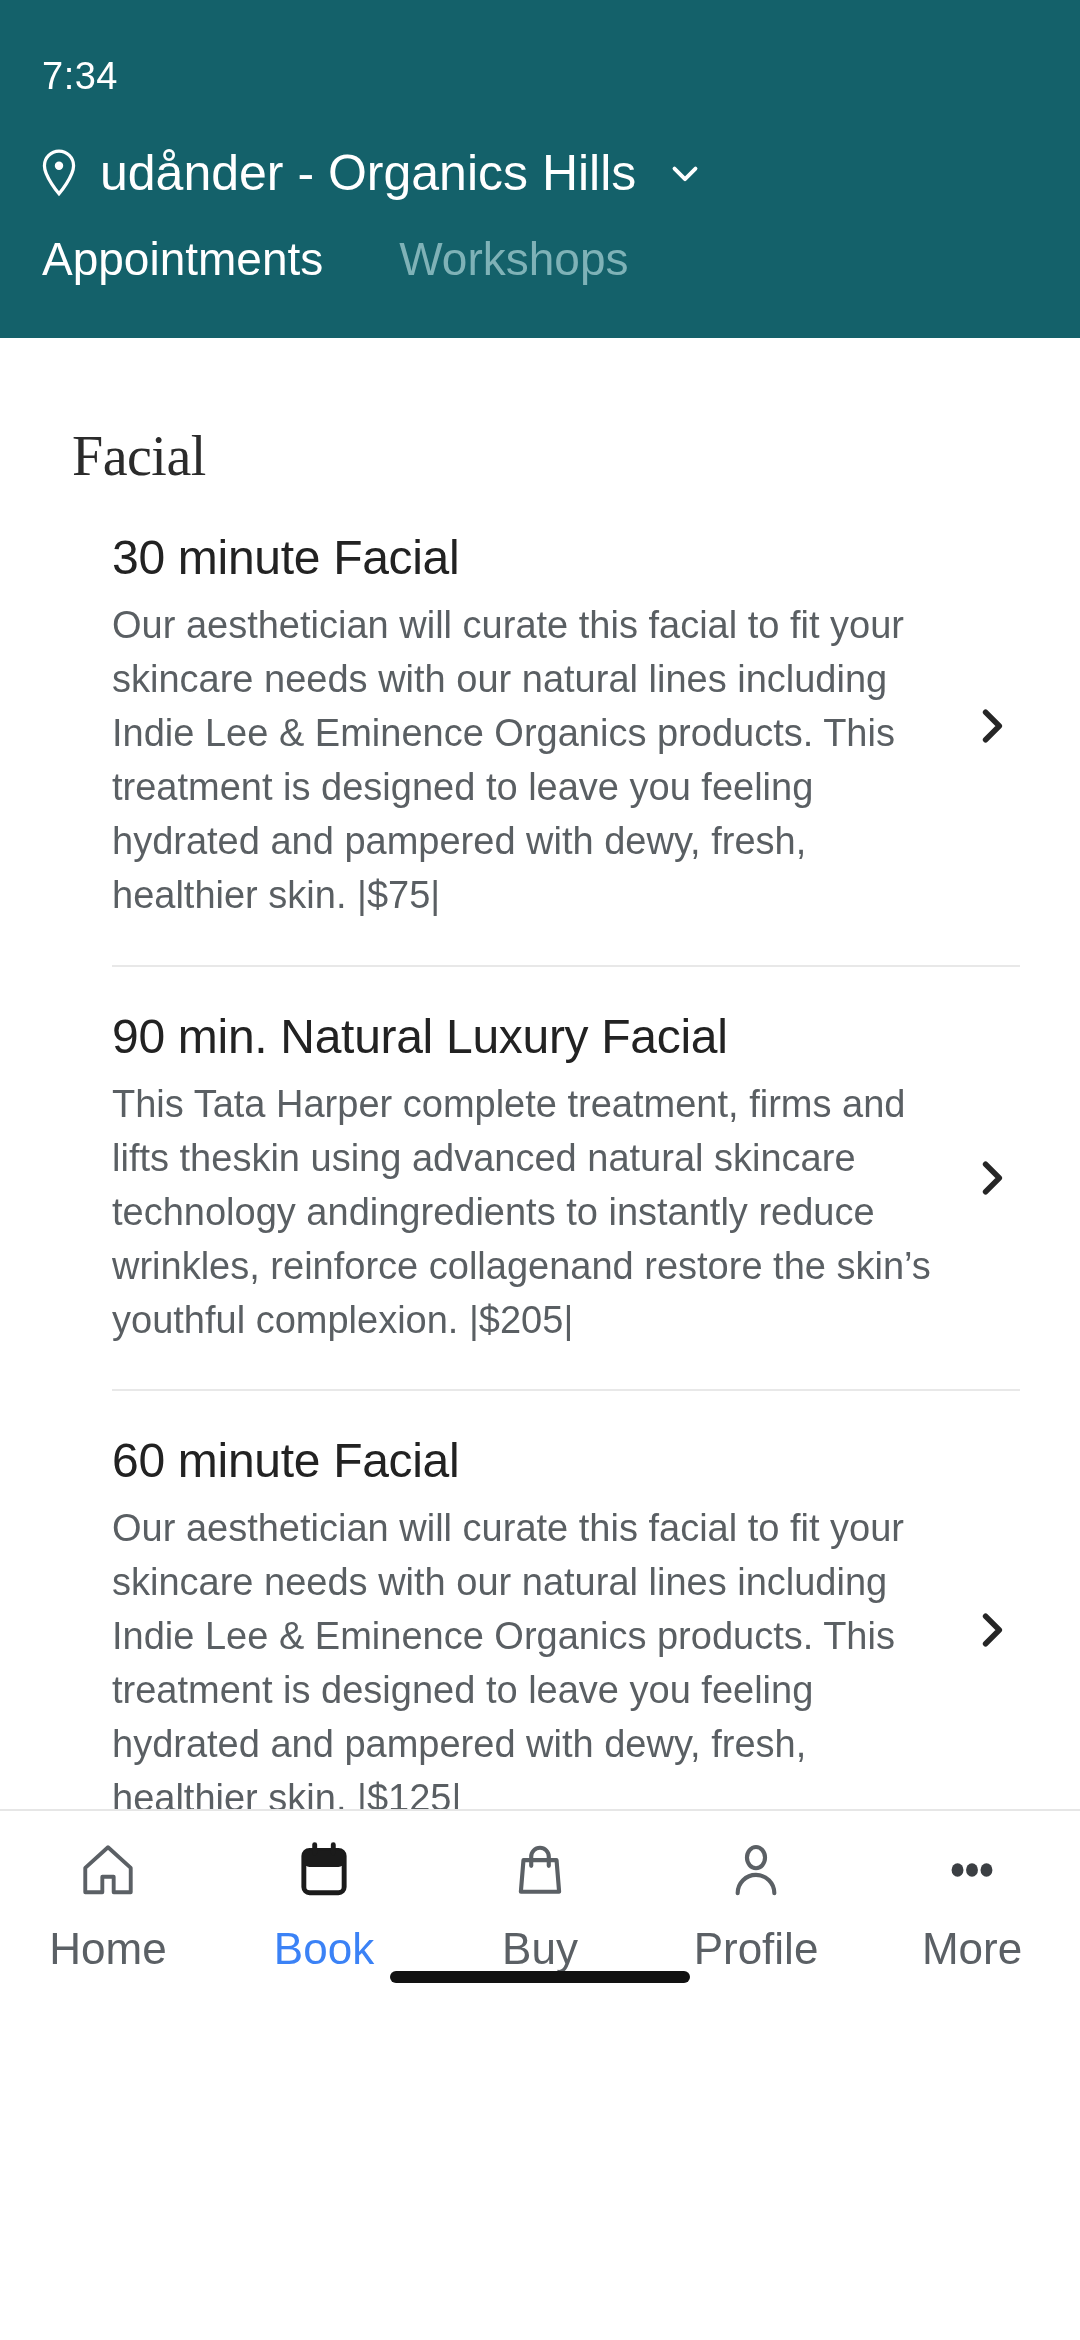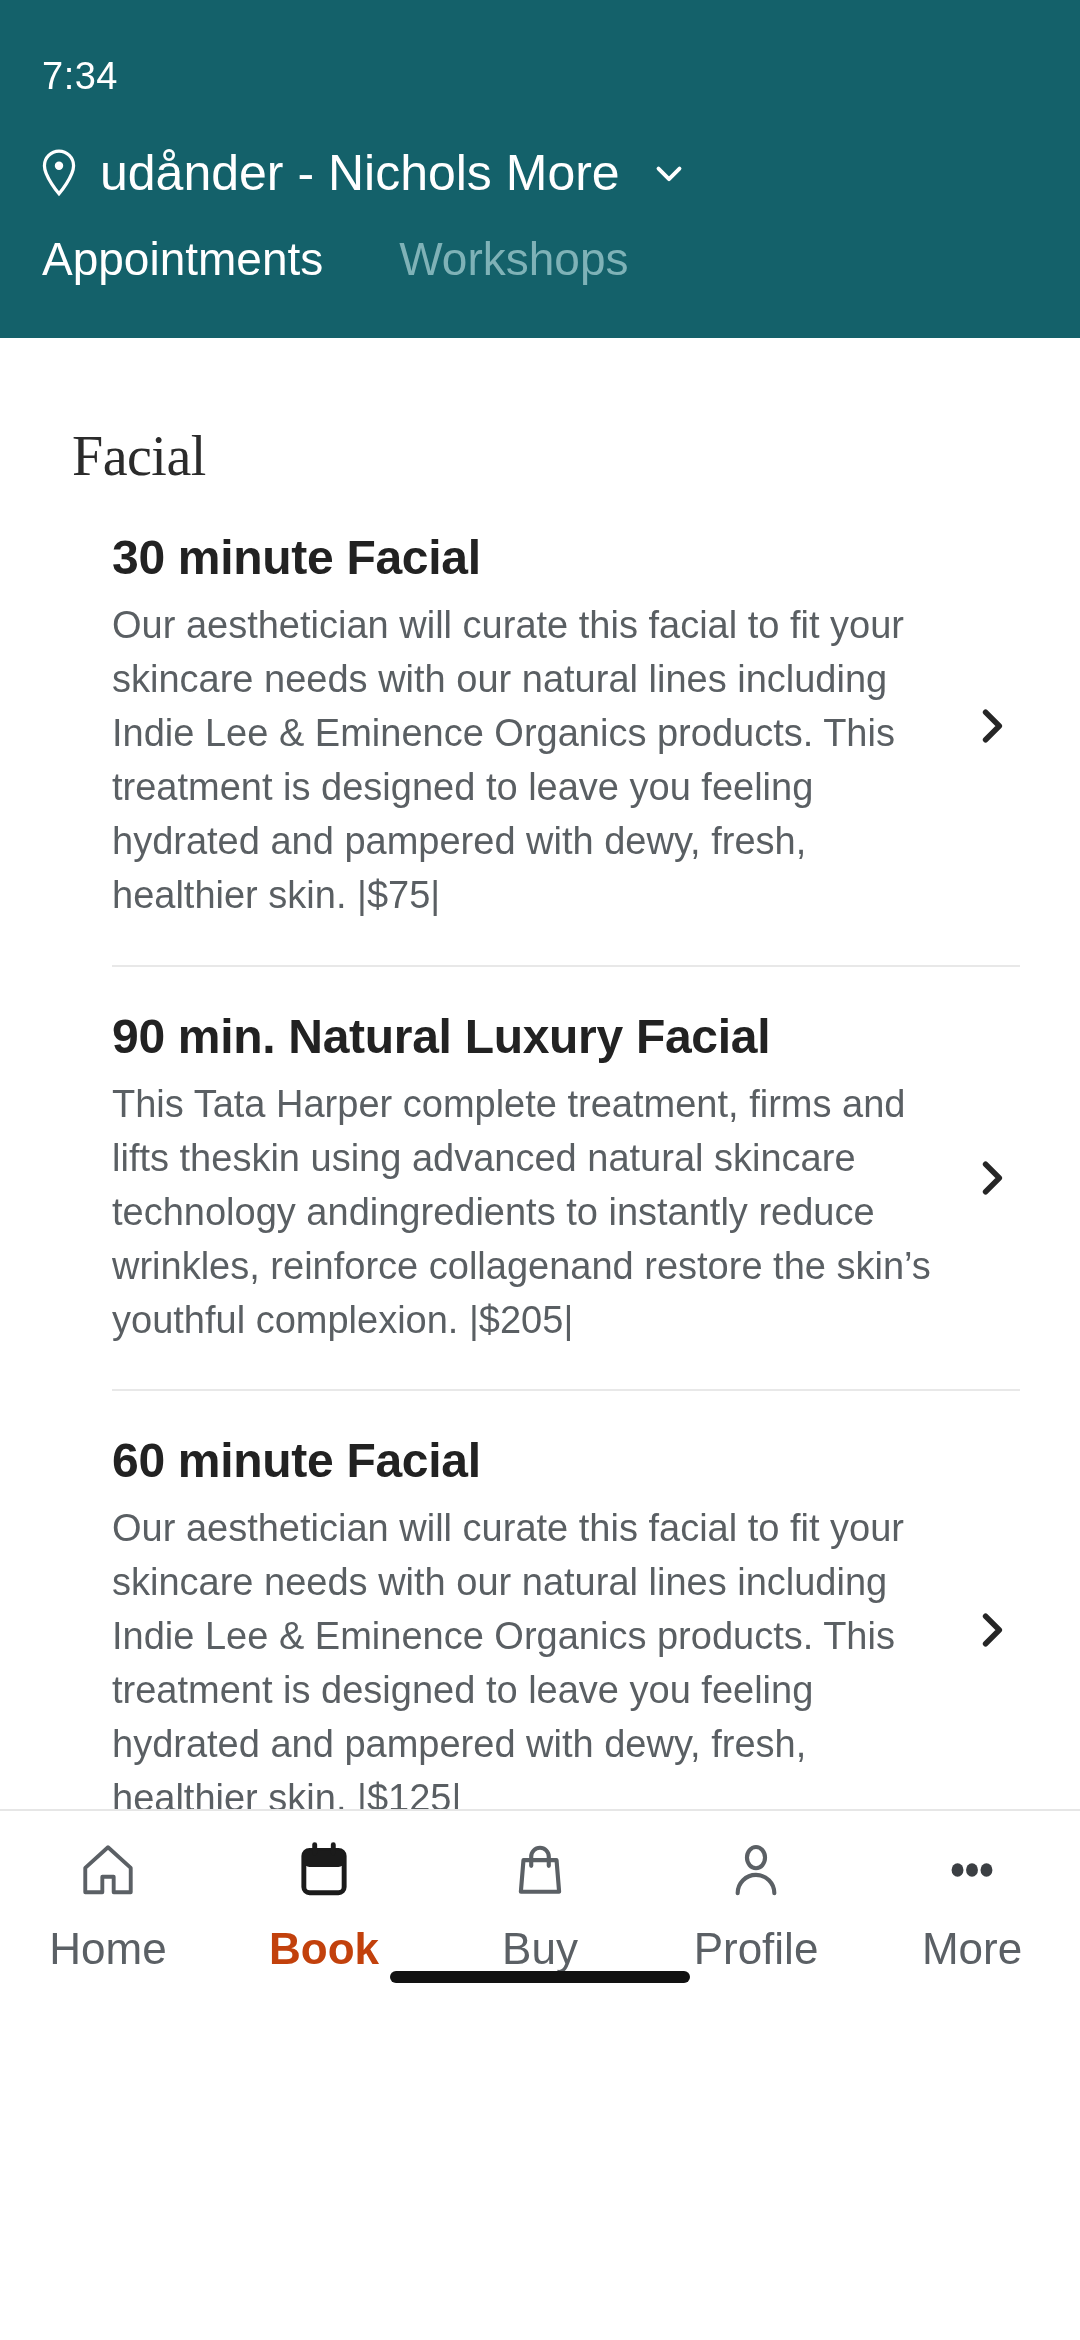--- a/index.html
+++ b/index.html
@@ -80,21 +80,21 @@
     align-items:center;
     padding:42px 0 42px 0;
     margin:0 60px 0 112px;
     border-bottom:2px solid #e8e8e8;
   }
   .service-text { flex:1 1 auto; padding-right:24px; }
   .service-title {
     font-size:48px;
     color:#222222;
     margin-bottom:14px;
-    font-weight:700;
+    font-weight:400;
     letter-spacing:-0.3px;
   }
   .service-desc {
     font-size:38px;
     color:#5a5f63;
     line-height:1.42;
     white-space:pre-line;
   }
   .chevron-right {
     flex:0 0 auto;
@@ -119,21 +119,21 @@
     flex-direction:column;
     align-items:center;
     justify-content:flex-start;
   }
   .nav-icon { height:66px; display:flex; align-items:center; justify-content:center; }
   .nav-label {
     margin-top:21px;
     font-size:44px;
     color:#5b6065;
   }
-  .nav-item.active .nav-label { color:#c2410c; font-weight:700; }
+  .nav-item.active .nav-label { color:#3b82f6; font-weight:400; }
   .home-indicator {
     position:absolute;
     bottom:26px;
     left:50%;
     transform:translateX(-50%);
     width:300px;
     height:12px;
     border-radius:6px;
     background:#111111;
   }
@@ -147,21 +147,21 @@
 
     <div class="statusbar">
       <span class="status-time">7:34</span>
     </div>
 
     <div class="location-row">
       <svg class="pin-icon" viewBox="0 0 24 26">
         <path d="M12 1.6c-4.2 0-7.6 3.4-7.6 7.6 0 5.7 7.6 14.6 7.6 14.6S19.6 14.9 19.6 9.2c0-4.2-3.4-7.6-7.6-7.6z" fill="none" stroke="#ffffff" stroke-width="1.7"></path>
         <circle cx="12" cy="9.2" r="2.2" fill="#ffffff"></circle>
       </svg>
-      <span class="location-name">udånder - Nichols More</span>
+      <span class="location-name">udånder - Organics Hills</span>
       <svg class="chevron-down" viewBox="0 0 24 24">
         <path d="M6 9.5 L12 15.5 L18 9.5" fill="none" stroke="#ffffff" stroke-width="2.2" stroke-linecap="round" stroke-linejoin="round"></path>
       </svg>
     </div>
 
     <div class="tabs">
       <div class="tab active">Appointments</div>
       <div class="tab inactive">Workshops</div>
     </div>
 

